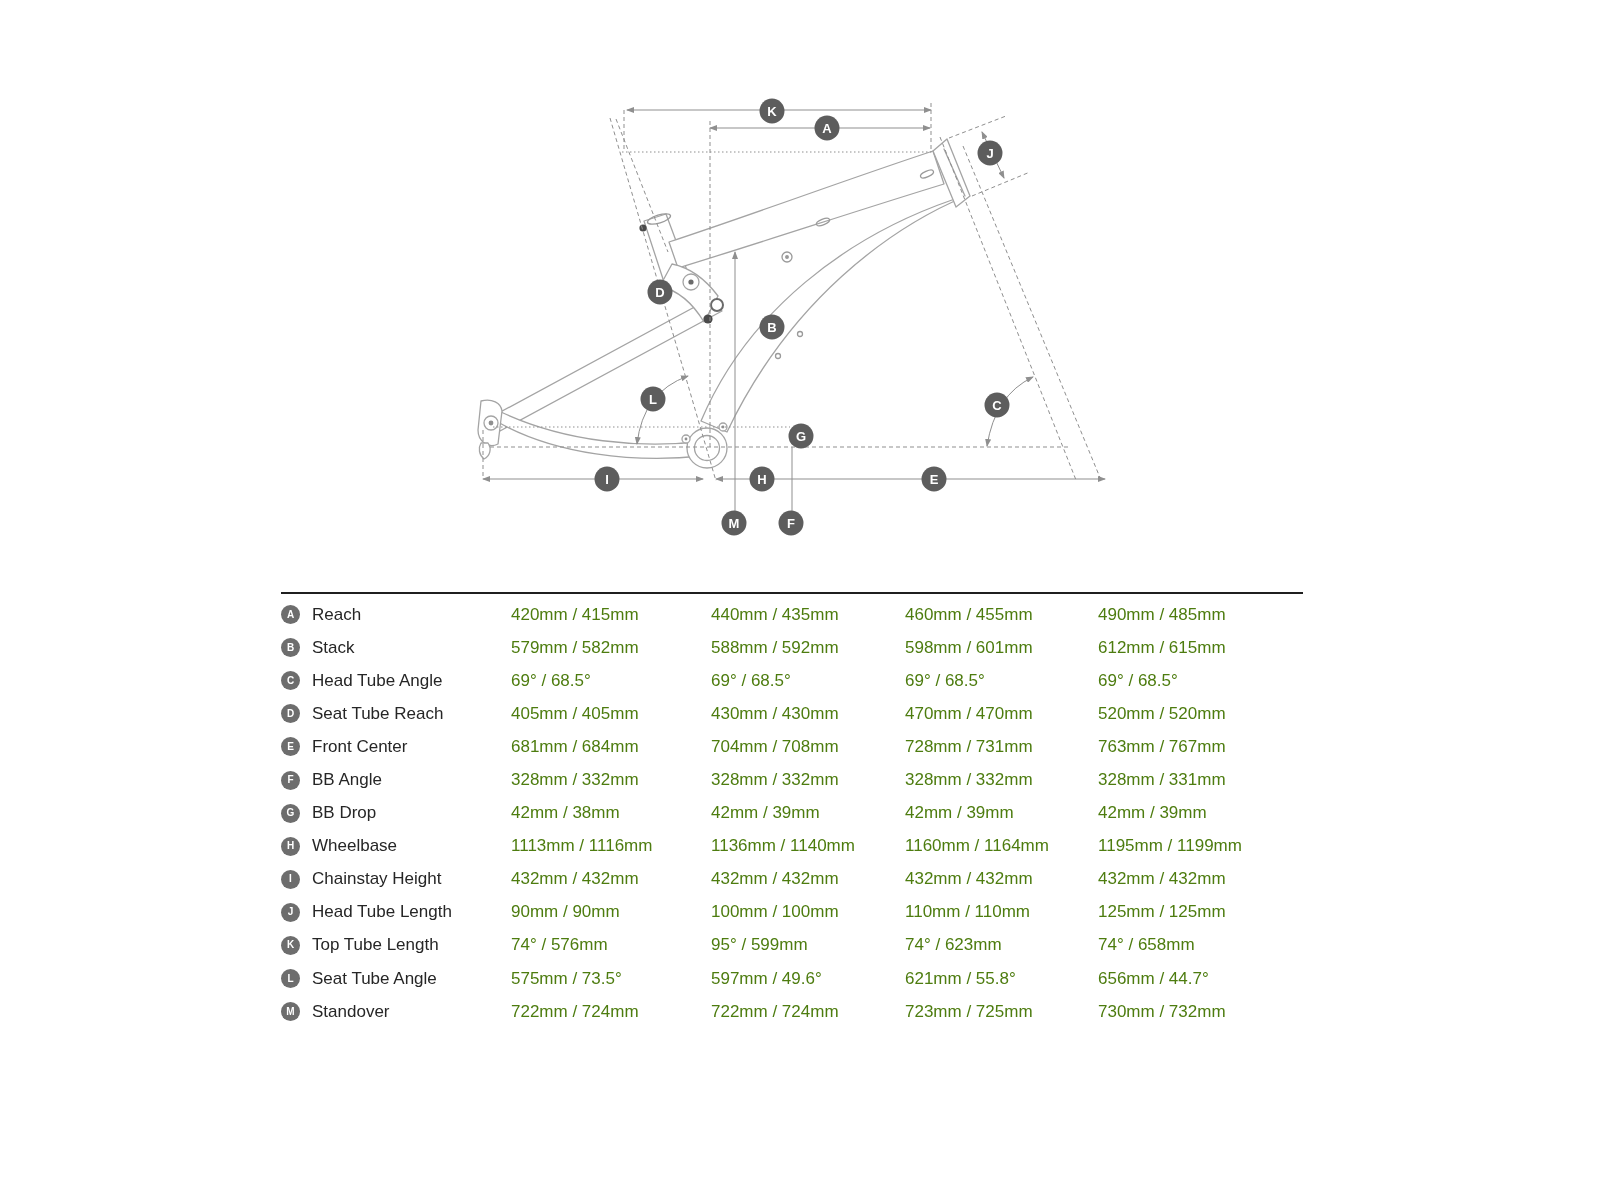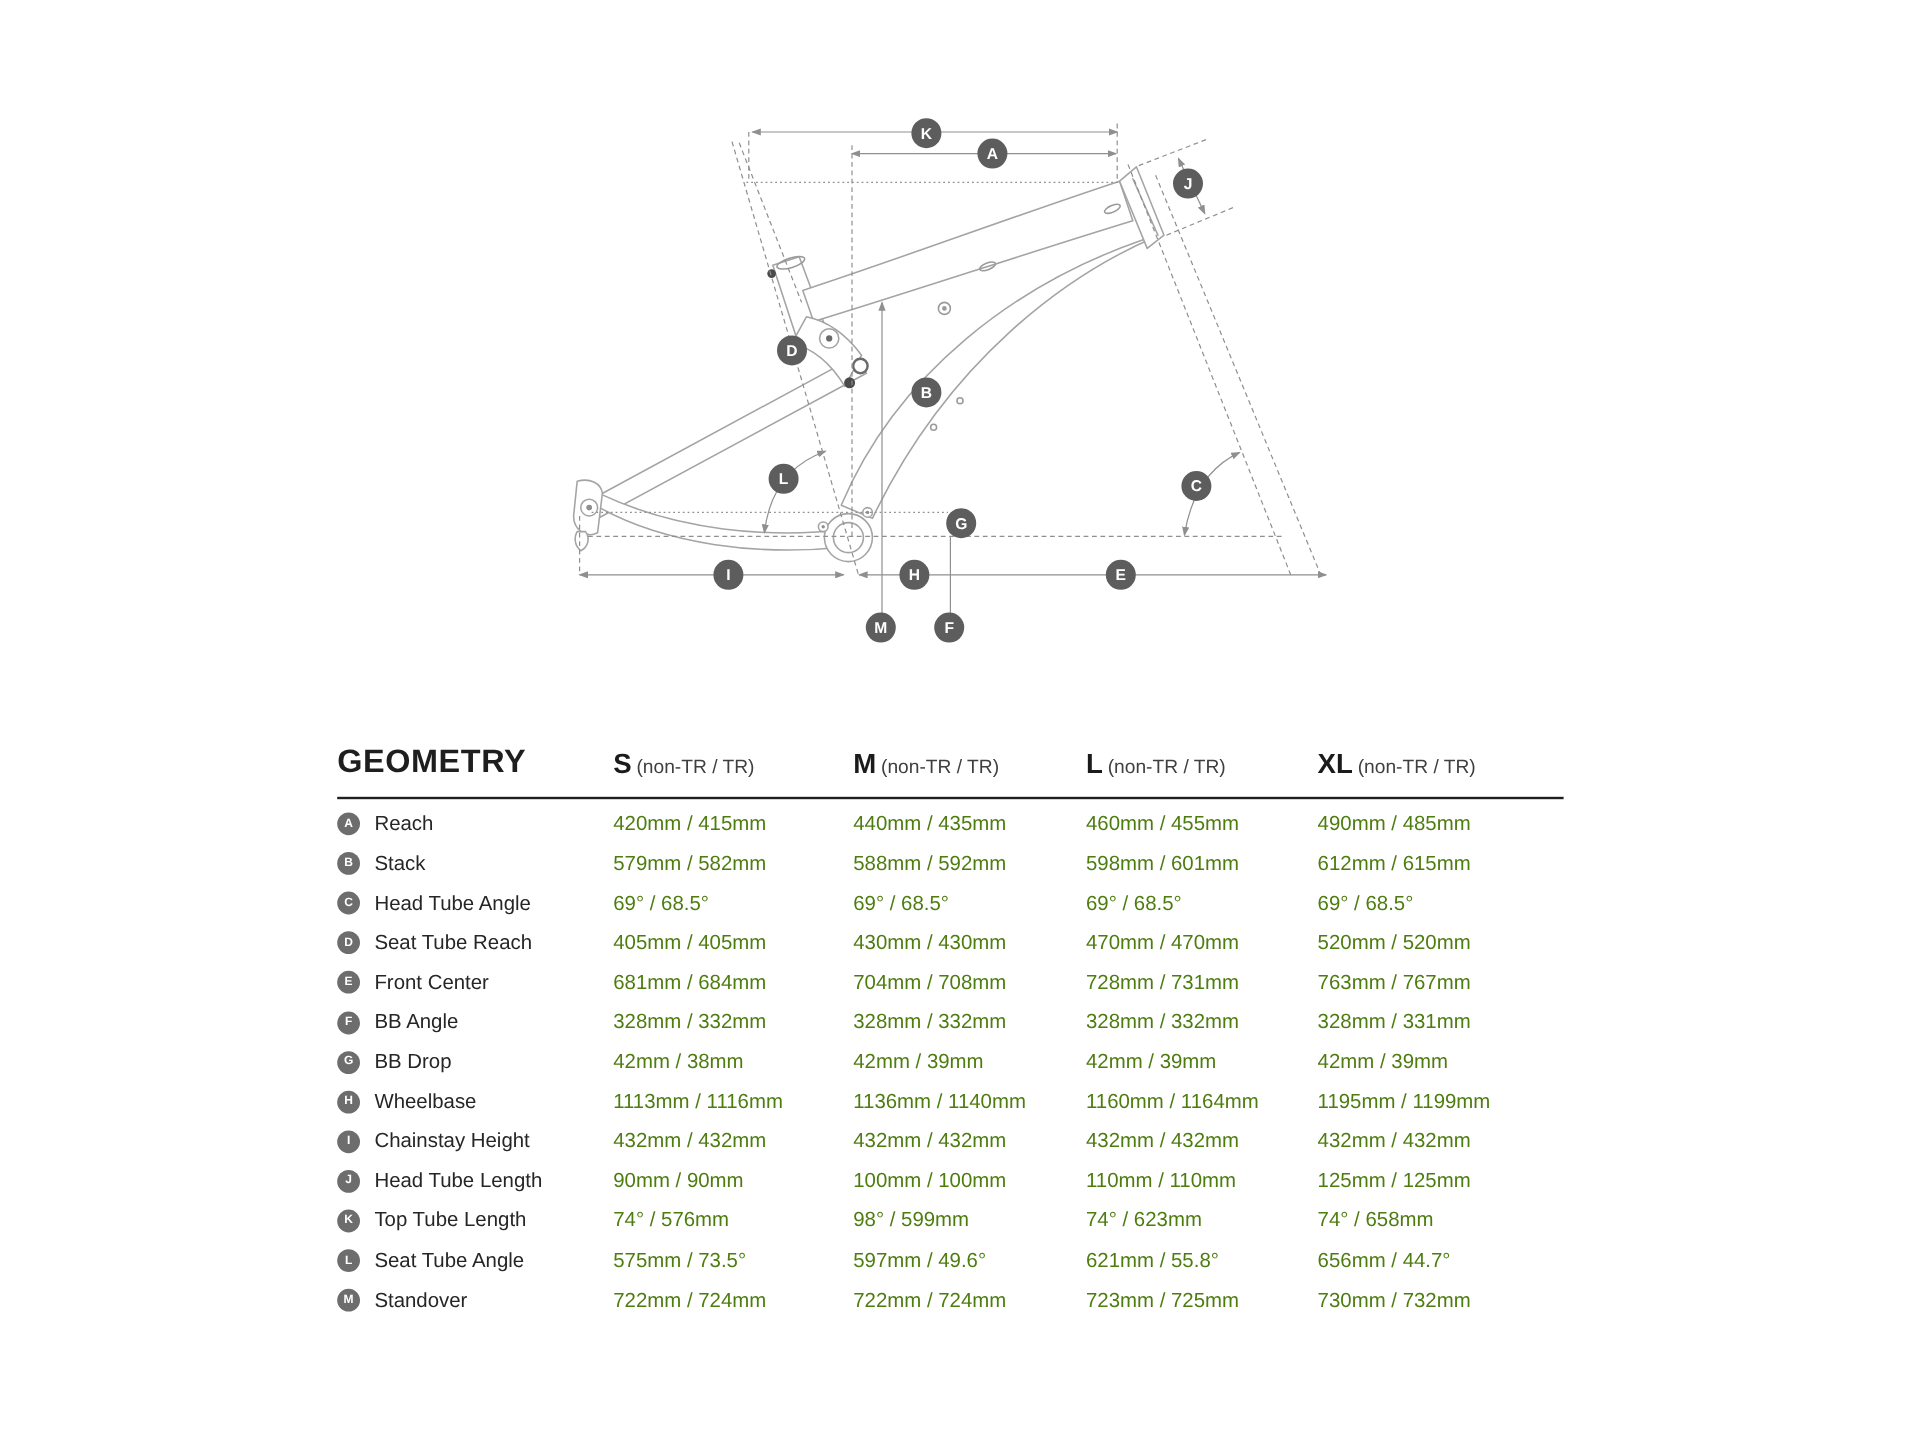--- a/index.html
+++ b/index.html
@@ -138,28 +138,20 @@
         <div class="dbadge" style="left: 361px; top: 356px; background: rgb(93, 93, 93);">G</div>
         <div class="dbadge" style="left: 167px; top: 399px; background: rgb(93, 93, 93);">I</div>
         <div class="dbadge" style="left: 322px; top: 399px; background: rgb(93, 93, 93);">H</div>
         <div class="dbadge" style="left: 494px; top: 399px; background: rgb(93, 93, 93);">E</div>
         <div class="dbadge" style="left: 294px; top: 443px; background: rgb(93, 93, 93);">M</div>
         <div class="dbadge" style="left: 351px; top: 443px; background: rgb(93, 93, 93);">F</div>
       </div>
   </div>
 
   <div id="geo-table">
-    <div class="thead">
-      <div class="title">GEOMETRY</div>
-
-    <div class="col-h"><b>S</b><span>(non-TR / TR)</span></div>
-        <div class="col-h"><b>M</b><span>(non-TR / TR)</span></div>
-        <div class="col-h"><b>L</b><span>(non-TR / TR)</span></div>
-        <div class="col-h"><b>XL</b><span>(non-TR / TR)</span></div>
-      </div>
     <div class="rule"></div>
     <div id="geo-rows">
         <div class="trow">
           <div class="rlabel">
             <div class="tbadge" style="background: rgb(109, 109, 109);">A</div>
             <span>Reach</span>
           </div>
           <div class="tval">420mm / 415mm</div>
           <div class="tval">440mm / 435mm</div>
           <div class="tval">460mm / 455mm</div>
@@ -254,21 +246,21 @@
           <div class="tval">100mm / 100mm</div>
           <div class="tval">110mm / 110mm</div>
           <div class="tval">125mm / 125mm</div>
         </div>
         <div class="trow">
           <div class="rlabel">
             <div class="tbadge" style="background: rgb(109, 109, 109);">K</div>
             <span>Top Tube Length</span>
           </div>
           <div class="tval">74° / 576mm</div>
-          <div class="tval">98° / 599mm</div>
+          <div class="tval">95° / 599mm</div>
           <div class="tval">74° / 623mm</div>
           <div class="tval">74° / 658mm</div>
         </div>
         <div class="trow">
           <div class="rlabel">
             <div class="tbadge" style="background: rgb(109, 109, 109);">L</div>
             <span>Seat Tube Angle</span>
           </div>
           <div class="tval">575mm / 73.5°</div>
           <div class="tval">597mm / 49.6°</div>

